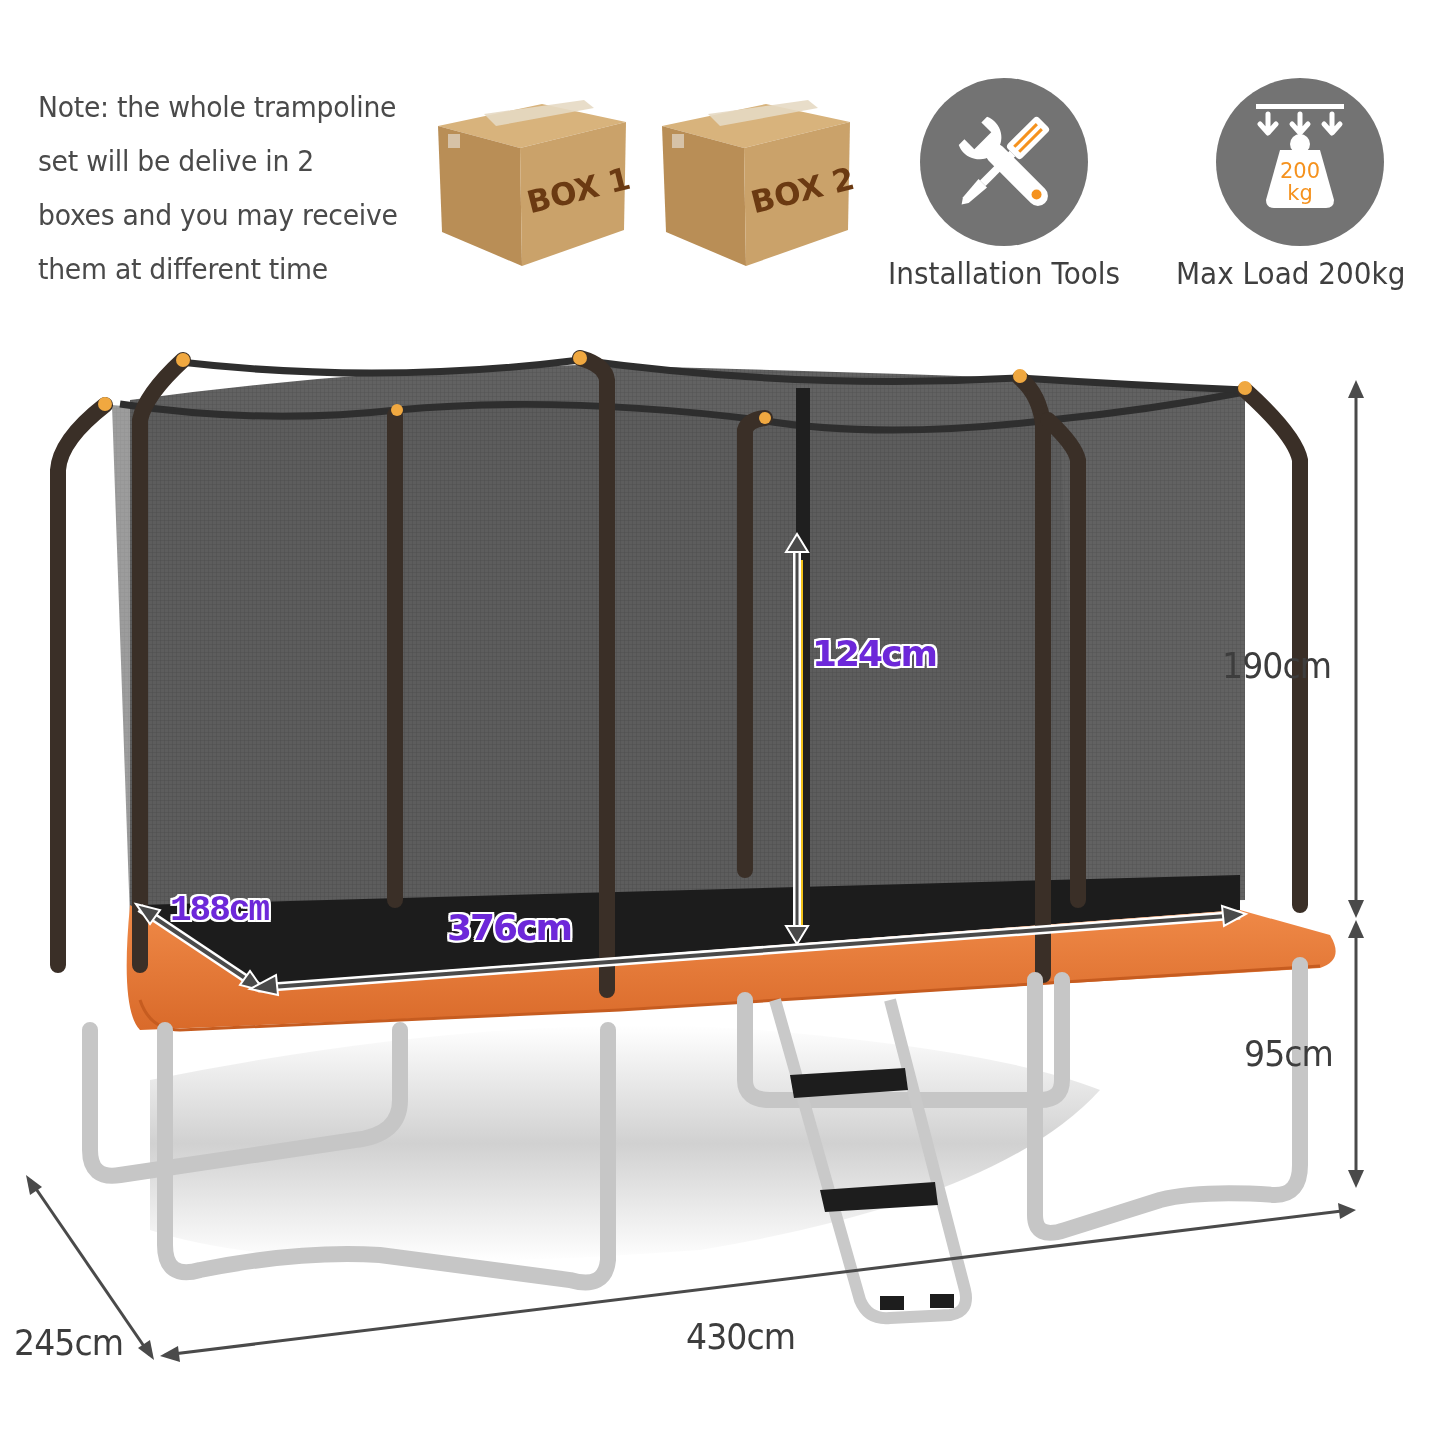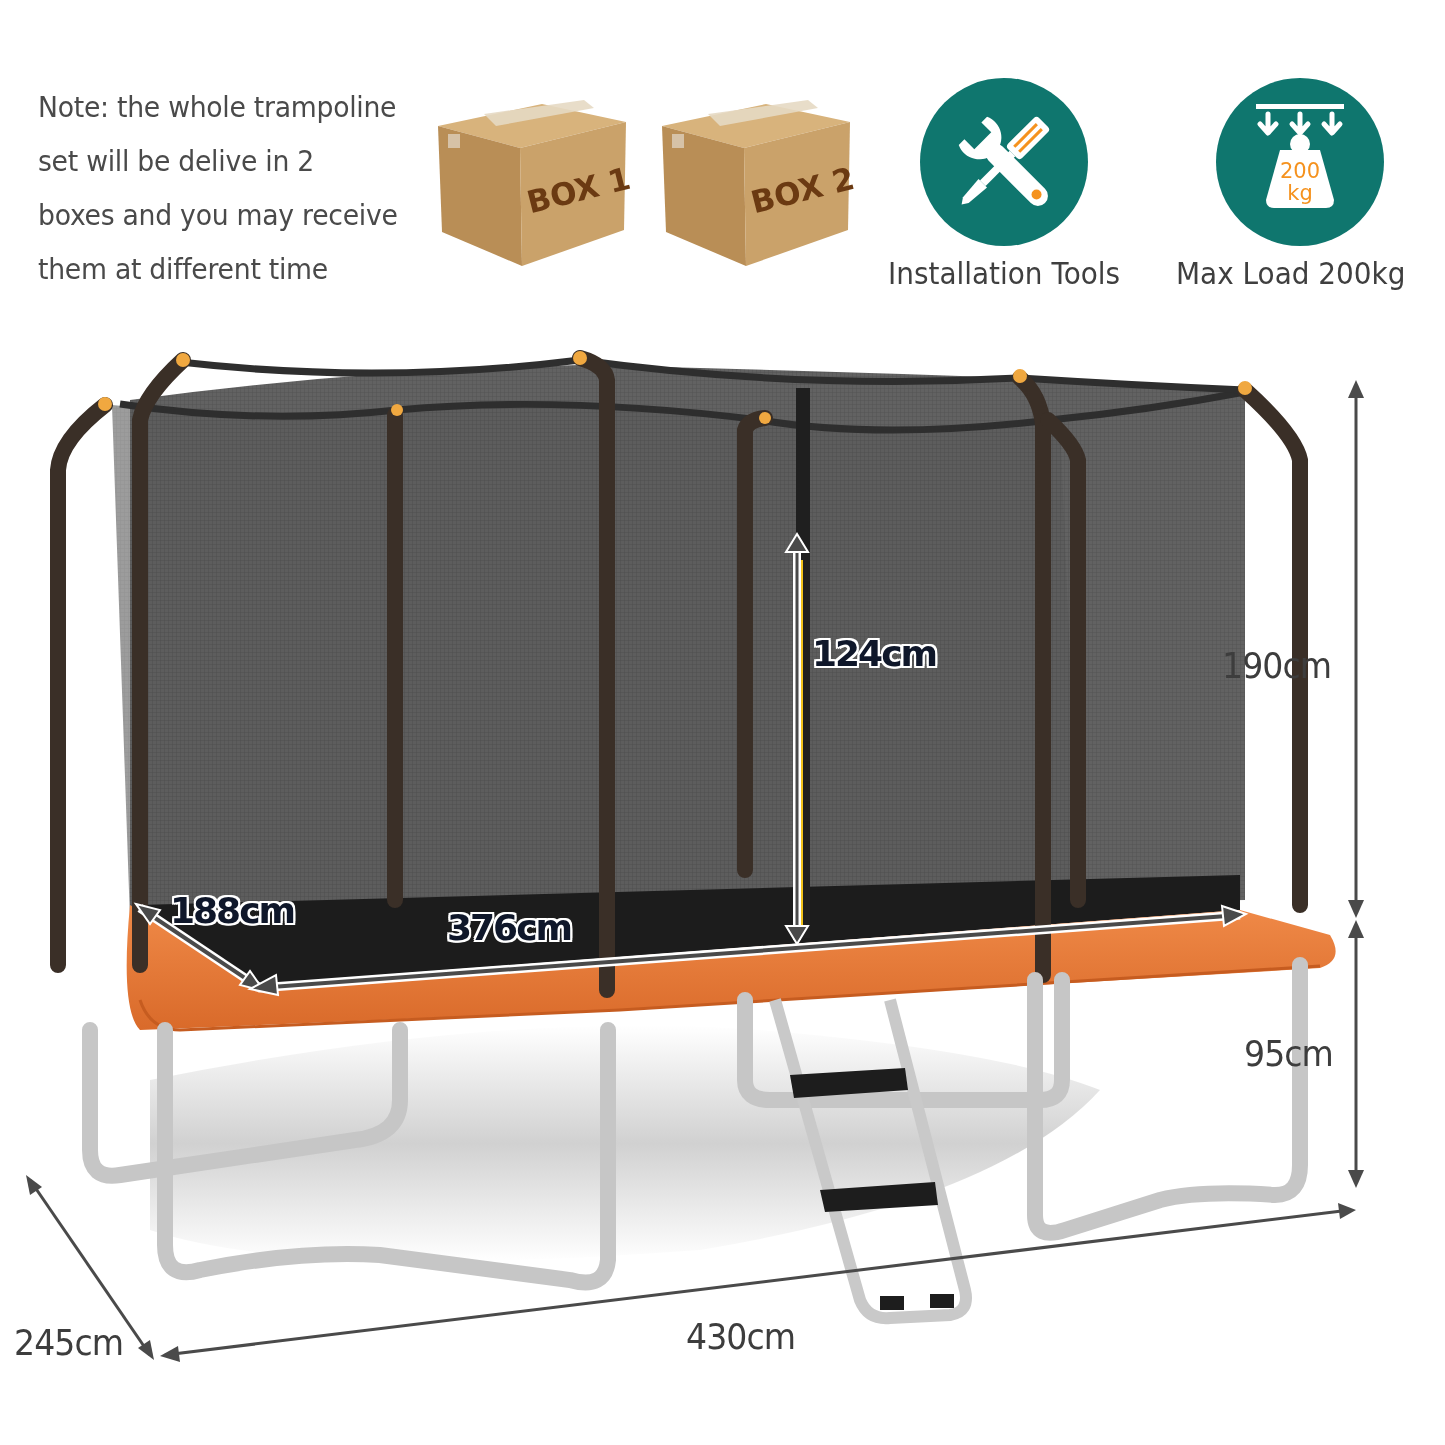--- a/index.html
+++ b/index.html
@@ -1,23 +1,23 @@
 <!DOCTYPE html>
 <html><head>
 <meta charset="utf-8">
 <style>
   html, body { margin:0; padding:0; background:#ffffff; }
   body { width:1445px; height:1445px; position:relative; overflow:hidden; font-family:"DejaVu Sans", sans-serif; }
   .abs { position:absolute; }
   .note { left:38px; top:80px; width:380px; font-size:29px; line-height:54px; color:#4a4a4a; letter-spacing:-0.3px; font-family:"DejaVu Sans", sans-serif; transform:scaleX(0.92); transform-origin:left top; }
   .note span { display:block; white-space:nowrap; }
   .feature-label { font-size:31px; color:#3f3f3f; white-space:nowrap; transform:scaleX(0.9); transform-origin:left top; }
-  .circle { border-radius:50%; background:#0f766e; }
+  .circle { border-radius:50%; background:#737373; }
   .dim { font-size:36px; color:#3d3d3d; white-space:nowrap; letter-spacing:-1px; transform:scaleX(0.92); transform-origin:left top; }
-  .dim-outline { font-size:36px; font-weight:bold; color:#0f172a; white-space:nowrap; letter-spacing:-2px;
+  .dim-outline { font-size:36px; font-weight:bold; color:#6d28d9; white-space:nowrap; letter-spacing:-2px;
     text-shadow: -2px -2px 0 #fff, 2px -2px 0 #fff, -2px 2px 0 #fff, 2px 2px 0 #fff, 0 2px 0 #fff, 0 -2px 0 #fff, 2px 0 0 #fff, -2px 0 0 #fff; }
   svg { display:block; }
 </style>
 </head>
 <body>
 
 <div class="abs note">
   <span>Note: the whole trampoline</span>
   <span>set will be delive in 2</span>
   <span>boxes and you may receive</span>
@@ -187,16 +187,16 @@
 
     <line x1="165" y1="1355" x2="1350" y2="1210" stroke="#4a4a4a" stroke-width="3"></line>
     <polygon points="160,1356 178,1346 180,1362" fill="#4a4a4a"></polygon>
     <polygon points="1356,1210 1338,1203 1340,1219" fill="#4a4a4a"></polygon>
   </svg>
 </div>
 
 <div class="abs dim-outline" style="left:812px; top:633px;">124cm</div>
 <div class="abs dim" style="left:1222px; top:645px;">190cm</div>
 <div class="abs dim" style="left:1244px; top:1033px;">95cm</div>
-<div class="abs dim-outline" style="left:170px; top:890px;">188cm</div>
+<div class="abs dim-outline" style="left:170px; top:890px;font-family:Liberation Mono, monospace;">188cm</div>
 <div class="abs dim-outline" style="left:447px; top:907px;">376cm</div>
 <div class="abs dim" style="left:14px; top:1322px;">245cm</div>
 <div class="abs dim" style="left:686px; top:1316px;">430cm</div>
 
 </body></html>

